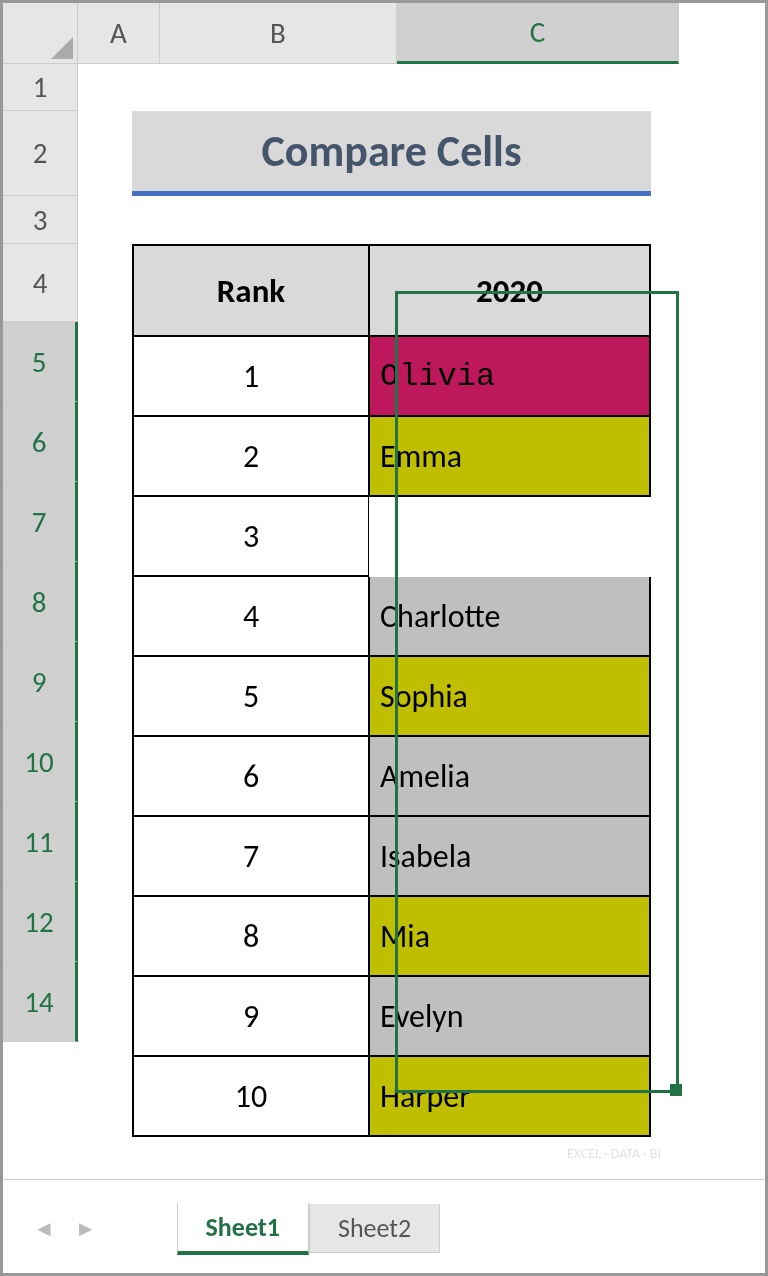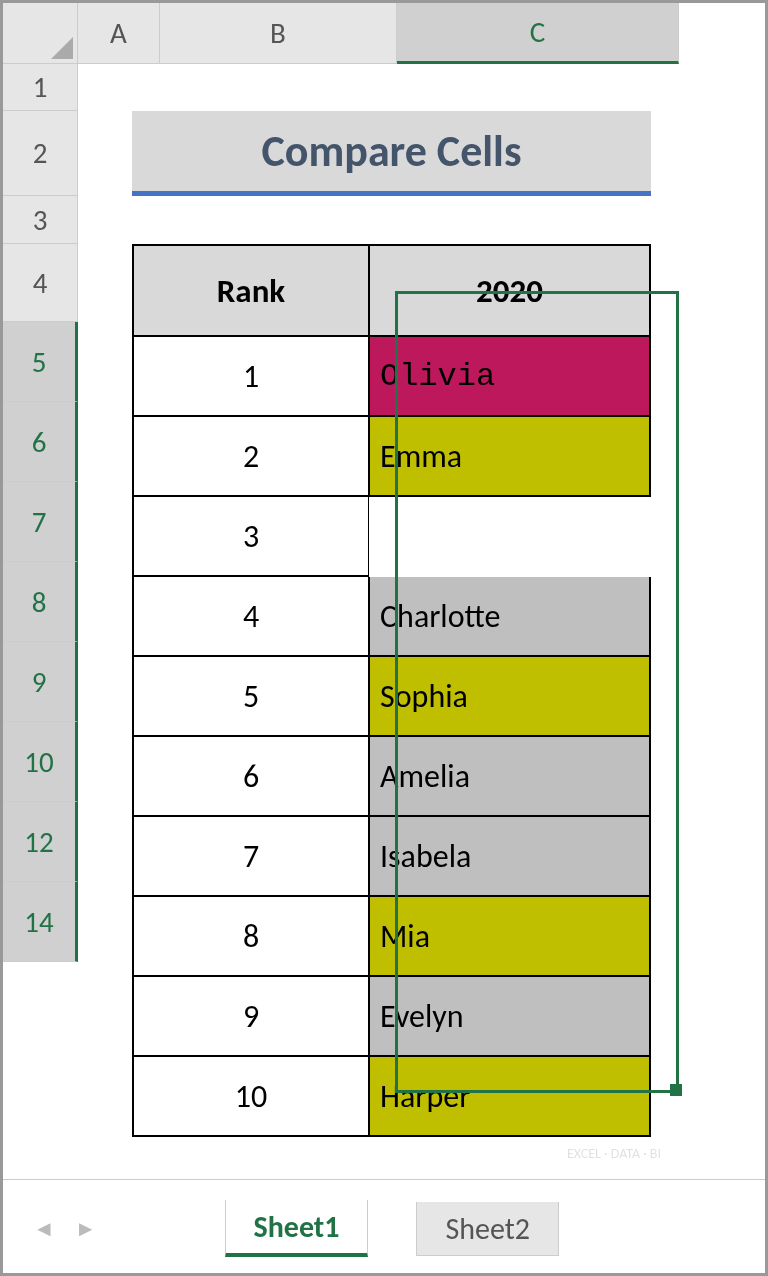--- a/index.html
+++ b/index.html
@@ -85,23 +85,23 @@
 }
 .tabs-bar {
   height: 98px; background: #fff;
   border-top: 1px solid #ccc;
   display: flex; align-items: center;
   padding-left: 30px;
 }
 .tab-nav { display: flex; gap: 20px; margin-right: 80px; }
 .nav-arrow { font-size: 22px; color: #bbb; }
 .sheet-tab {
-  padding: 8px 28px; font-size: 30px;
+  padding: 8px 28px; font-size: 26px;
   border: 1px solid #ccc; border-top: none;
-  background: #e6e6e6; color: #555; margin-left: 48px;
+  background: #e6e6e6; color: #555;
 }
 .sheet-tab.active {
   background: #fff; color: #217346; font-weight: bold;
   border-bottom: 4px solid #217346;
 }
 .watermark {
   position: absolute; right: 104px; bottom: 110px;
   font-size: 14px; color: rgba(0,0,0,0.12); text-align: center;
   line-height: 1.2;
 }
@@ -120,20 +120,21 @@
       <div class="row-header r1">1</div>
       <div class="row-header r2">2</div>
       <div class="row-header r3">3</div>
       <div class="row-header r4">4</div>
       <div class="row-header rdata sel">5</div>
       <div class="row-header rdata sel">6</div>
       <div class="row-header rdata sel">7</div>
       <div class="row-header rdata sel">8</div>
       <div class="row-header rdata sel">9</div>
       <div class="row-header rdata sel">10</div>
+      <div class="row-header rdata sel">11</div>
       <div class="row-header rdata sel">12</div>
       <div class="row-header rdata sel">14</div>
     </div>
   </div>
   <div style="flex:1;">
     <div class="col-headers">
       <div class="col-header colA">A</div>
       <div class="col-header colB">B</div>
       <div class="col-header colC active">C</div>
     </div>

